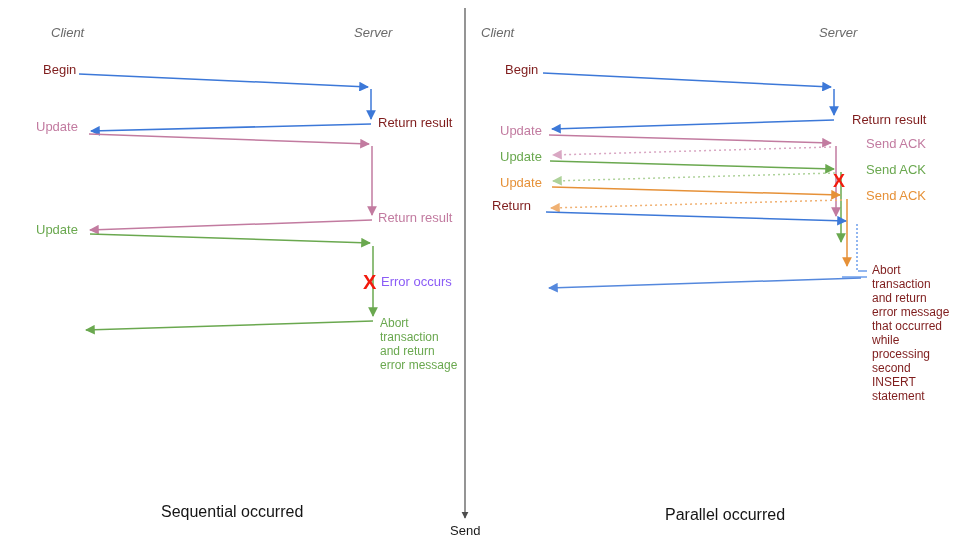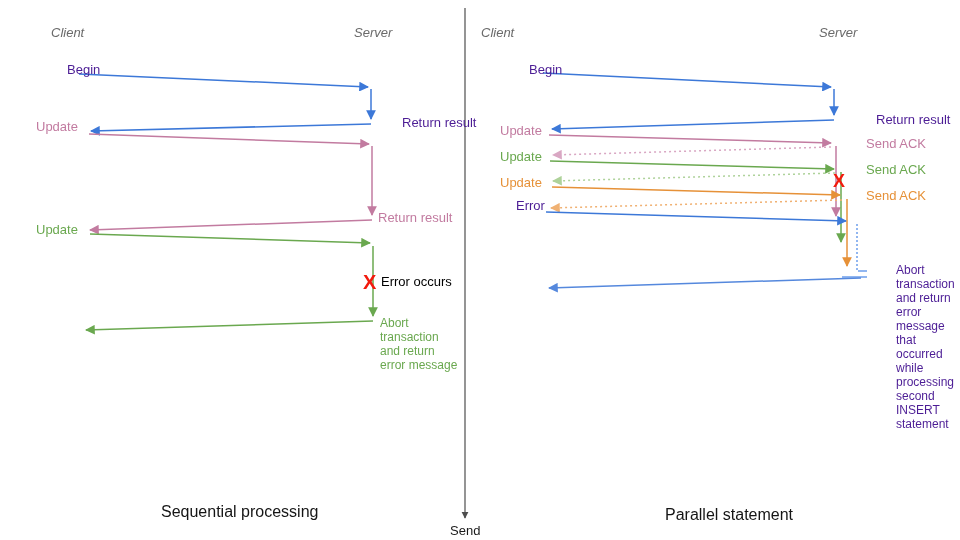--- a/index.html
+++ b/index.html
@@ -6,25 +6,25 @@
   #stage{
     position:relative;width:960px;height:540px;background:#ffffff;overflow:hidden;
     font-family:Liberation Sans, sans-serif;
   }
   #wires{position:absolute;left:0;top:0;width:960px;height:540px;}
   .lbl{position:absolute;font-size:13px;line-height:14px;white-space:nowrap;}
   .hdr{position:absolute;font-size:13px;font-style:italic;color:#6a6a6a;white-space:nowrap;}
   .multiline{white-space:pre-line;line-height:14px;font-size:12px;}
   .title{position:absolute;font-size:16px;color:#151515;white-space:nowrap;}
   .xmark{position:absolute;color:#f21a0d;font-weight:bold;}
-  .c-blue{color:#4c1d95;margin-left:24px;}
+  .c-blue{color:#7f1d1d;}
   .c-pink{color:#c27ba0;}
   .c-green{color:#6aa84f;}
   .c-orange{color:#e69138;}
-  .c-red{color:#000000;}
+  .c-red{color:#8b5cf6;}
   .c-black{color:#1a1a1a;}
 </style>
 </head>
 <body>
 
 <div id="stage">
 
   <svg id="wires" viewBox="0 0 960 540" xmlns="http://www.w3.org/2000/svg">
     <defs>
       <marker id="m-blue" viewBox="0 0 10 10" refX="9" refY="5" markerWidth="6.5" markerHeight="6.5" orient="auto-start-reverse">
@@ -116,39 +116,39 @@
   <div class="lbl c-blue" style="left:378px;top:116px;">Return result</div>
   <div class="lbl c-pink" style="left:36px;top:120px;">Update</div>
   <div class="lbl c-pink" style="left:378px;top:211px;">Return result</div>
   <div class="lbl c-green" style="left:36px;top:223px;">Update</div>
   <div class="xmark" style="left:363px;top:271px;font-size:20px;">X</div>
   <div class="lbl c-red" style="left:381px;top:275px;">Error occurs</div>
   <div class="multiline c-green" style="position:absolute;left:380px;top:316px;">Abort
 transaction
 and return
 error message</div>
-  <div class="title" style="left:161px;top:503px;">Sequential processing</div>
+  <div class="title" style="left:161px;top:503px;">Sequential occurred</div>
 
   <div class="lbl c-blue" style="left:505px;top:63px;">Begin</div>
   <div class="lbl c-blue" style="left:852px;top:113px;">Return result</div>
   <div class="lbl c-pink" style="left:500px;top:124px;">Update</div>
   <div class="lbl c-pink" style="left:866px;top:137px;">Send ACK</div>
   <div class="lbl c-green" style="left:500px;top:150px;">Update</div>
   <div class="lbl c-green" style="left:866px;top:163px;">Send ACK</div>
   <div class="lbl c-orange" style="left:500px;top:176px;">Update</div>
   <div class="lbl c-orange" style="left:866px;top:189px;">Send ACK</div>
-  <div class="lbl c-blue" style="left:492px;top:199px;">Error</div>
+  <div class="lbl c-blue" style="left:492px;top:199px;">Return</div>
   <div class="xmark" style="left:833px;top:171px;font-size:18px;">X</div>
   <div class="multiline c-blue" style="position:absolute;left:872px;top:263px;">Abort
 transaction
 and return
 error message
 that occurred
 while
 processing
 second
 INSERT
 statement</div>
-  <div class="title" style="left:665px;top:506px;">Parallel statement</div>
+  <div class="title" style="left:665px;top:506px;">Parallel occurred</div>
 
   <div class="lbl c-black" style="left:450px;top:524px;">Send</div>
 
 </div>
 
 </body></html>

